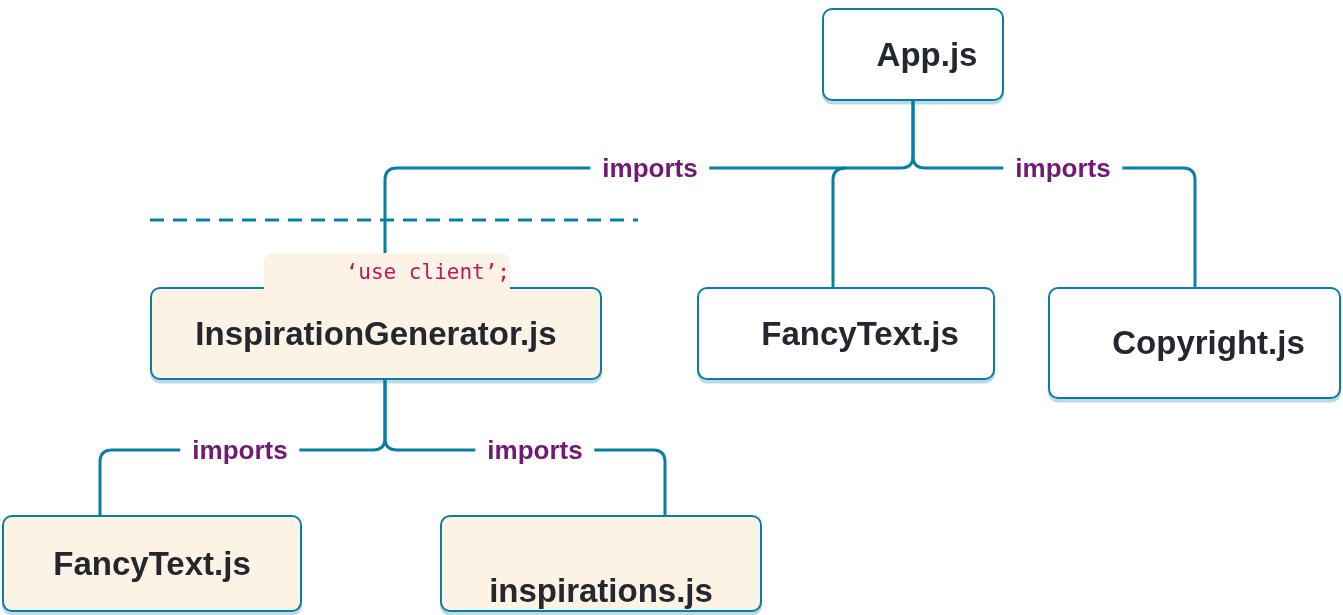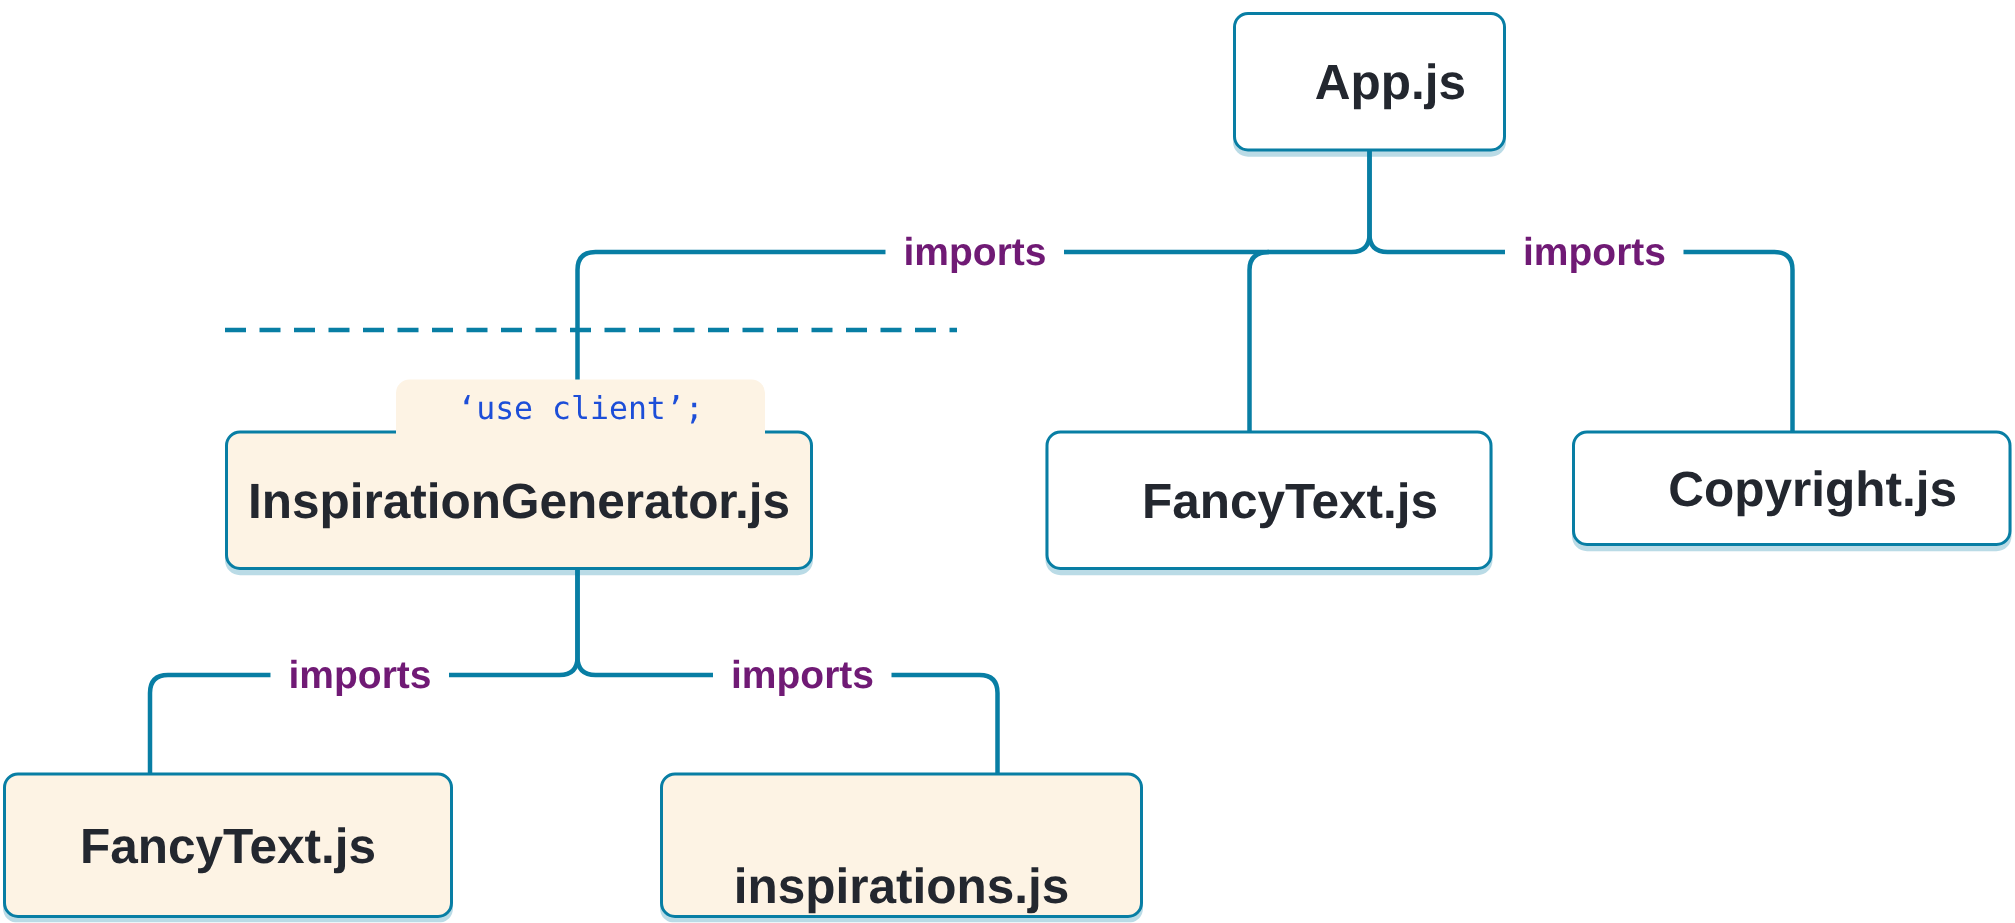--- a/index.html
+++ b/index.html
@@ -30,26 +30,26 @@
     color: #23272f;
     box-shadow: 0 3.5px 0 rgba(8,126,164,0.28);
     z-index: 1;
   }
   .node.server { background: #ffffff; padding-left: 28px; }
   .node.client { background: #fdf3e4; }
   .directive-badge {
     position: absolute;
     display: flex;
     align-items: center;
-    justify-content: center;
+    justify-content: flex-end;
     background: #fdf3e4;
     border-radius: 9px 9px 0 0;
     font-family: "DejaVu Sans Mono", monospace;
     font-size: 21px;
-    color: #1d4ed8;
+    color: #be185d;
     z-index: 2;
   }
   .edge-label {
     position: absolute;
     transform: translate(-50%, -50%);
     background: #ffffff;
     color: #701a75;
     font-size: 26px;
     font-weight: bold;
     padding: 0 12px;
@@ -83,29 +83,29 @@
   <span class="edge-label" style="left:535px; top:450px;">imports</span>
 
   <div class="node server" style="left:822px; top:8px; width:182px; height:93px;">
     <span>App.js</span>
   </div>
 
   <div class="directive-badge" style="left:264px; top:253px; width:246px; height:37px;">
     <span>‘use client’;</span>
   </div>
 
-  <div class="node client" style="left:150px; top:287px; width:392px; height:93px;">
+  <div class="node client" style="left:150px; top:287px; width:452px; height:93px;">
     <span>InspirationGenerator.js</span>
   </div>
 
   <div class="node server" style="left:697px; top:287px; width:298px; height:93px;">
     <span>FancyText.js</span>
   </div>
 
-  <div class="node server" style="left:1048px; top:287px; width:293px; height:77px;">
+  <div class="node server" style="left:1048px; top:287px; width:293px; height:112px;">
     <span>Copyright.js</span>
   </div>
 
   <div class="node client" style="left:2px; top:515px; width:300px; height:97px;">
     <span>FancyText.js</span>
   </div>
 
   <div class="node client" style="left:440px; top:515px; width:322px; height:97px;align-items:flex-end;">
     <span>inspirations.js</span>
   </div>

